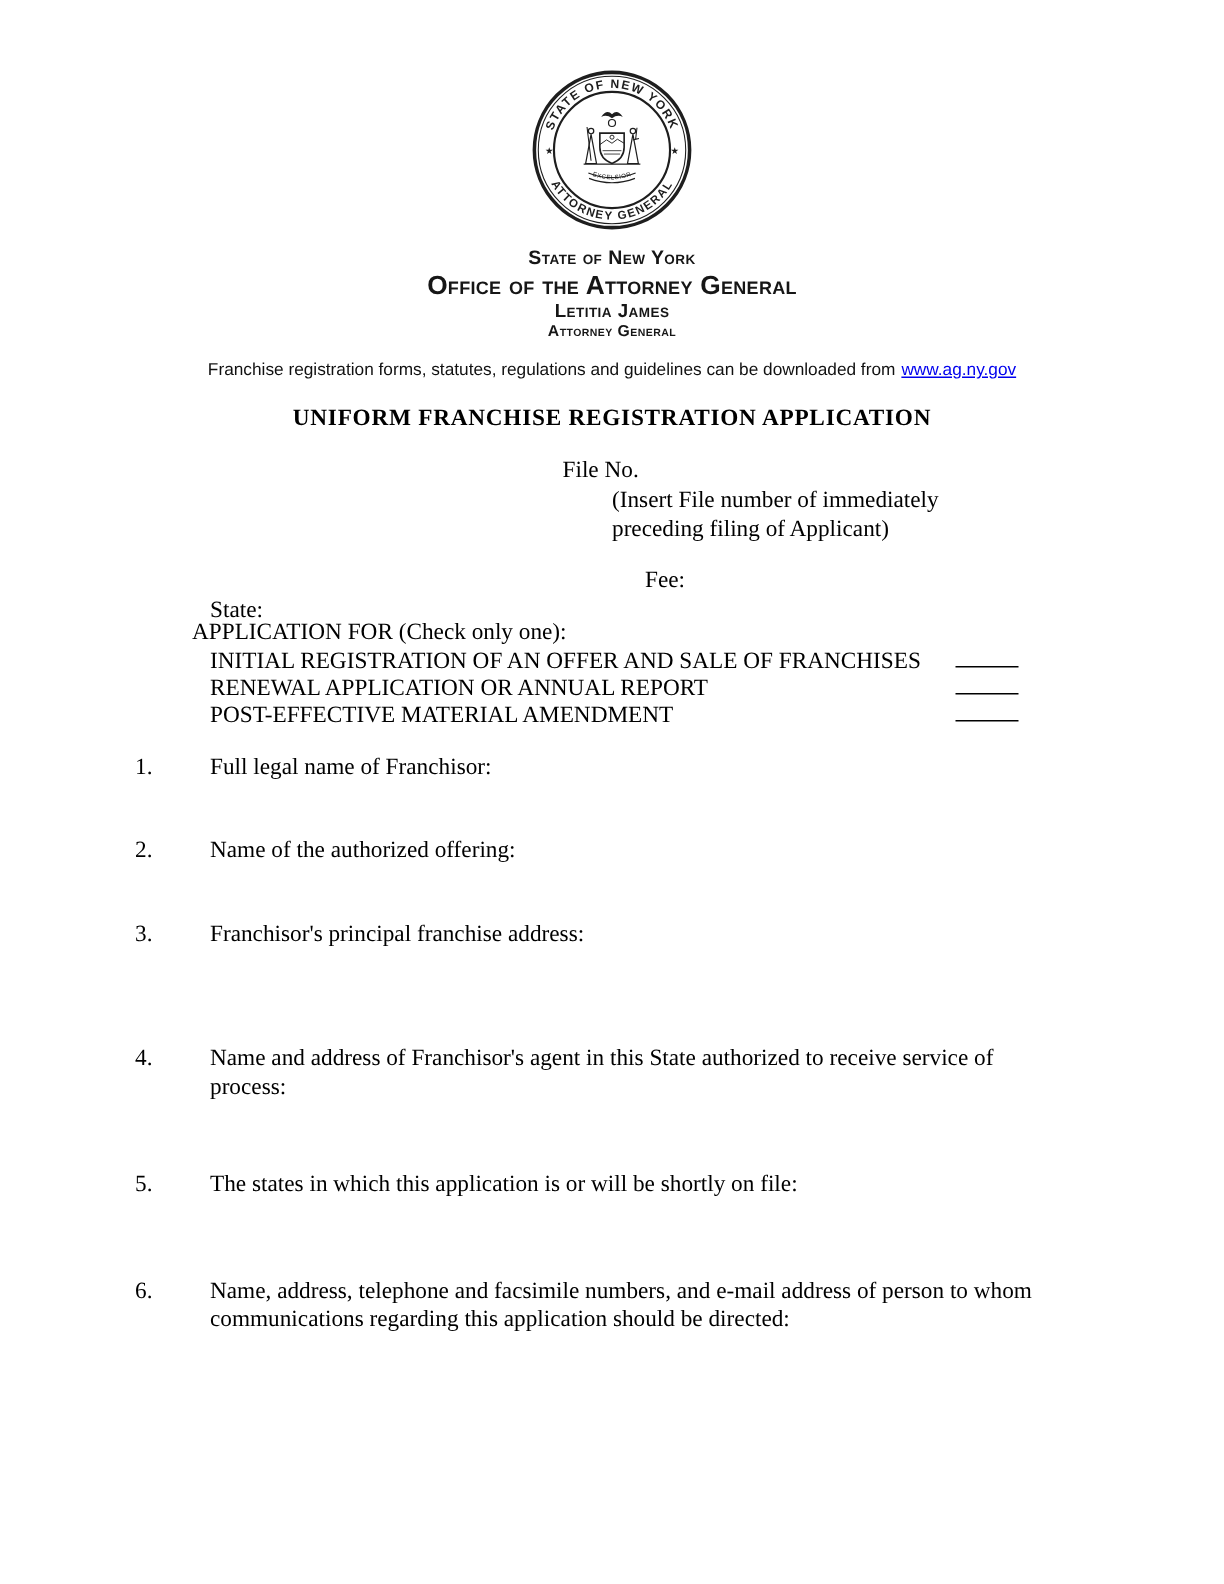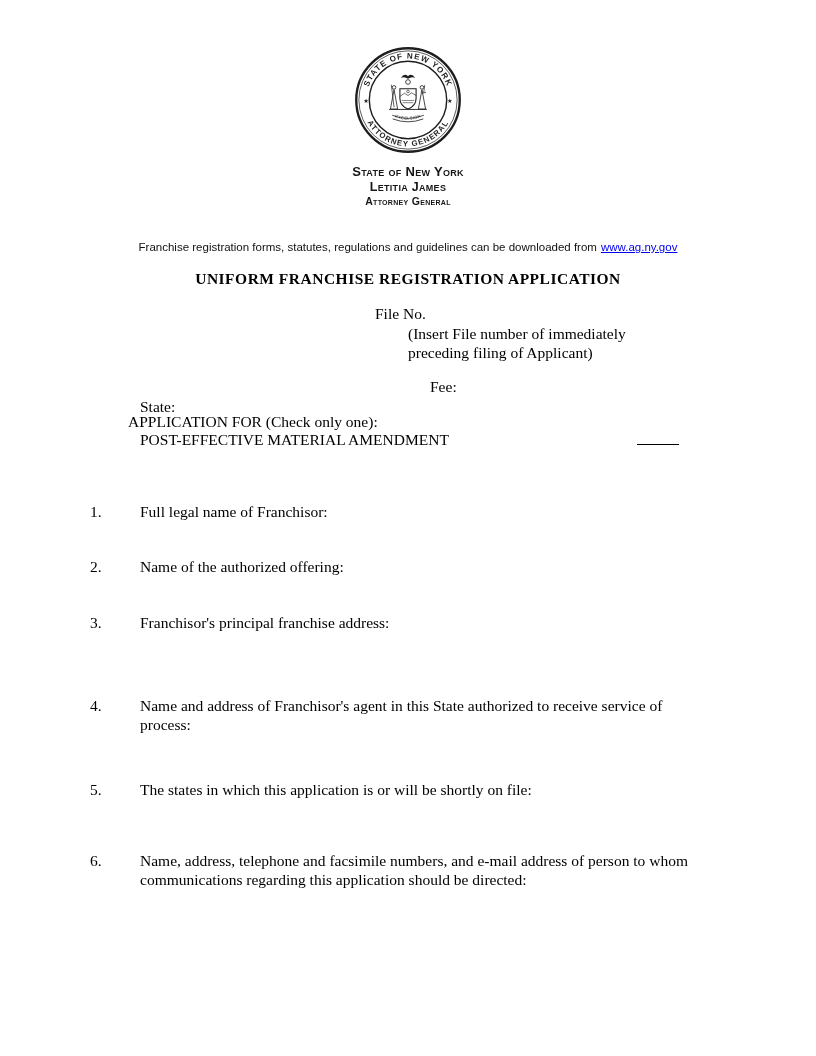--- a/index.html
+++ b/index.html
@@ -119,20 +119,21 @@
         <path d="M 43,81 Q 60,87.5 77,81" stroke-width="0.9"></path>
       </g>
       <text font-size="4.6" letter-spacing="0.4" fill="#1e1e1e" font-family="Liberation Sans, sans-serif">
         <textPath href="#bannerPath" startOffset="50%" text-anchor="middle">EXCELSIOR</textPath>
       </text>
     </svg>
   </div>
 
   <div class="letterhead">
     <div class="h-state">State of New York</div>
+    <div class="h-office">Office of the Attorney General</div>
     <div class="h-name">Letitia James</div>
     <div class="h-title">Attorney General</div>
   </div>
 
   <div class="download-line">
     <span>Franchise registration forms, statutes, regulations and guidelines can be downloaded from</span><a>www.ag.ny.gov</a>
   </div>
 
   <div class="doc-title">UNIFORM FRANCHISE REGISTRATION APPLICATION</div>
 
@@ -141,20 +142,28 @@
     <div>(Insert File number of immediately</div>
     <div>preceding filing of Applicant)</div>
   </div>
 
   <div class="state-label">State:</div>
   <div class="fee-label">Fee:</div>
 
   <div class="check-instruction">APPLICATION FOR (Check only one):</div>
 
   <div class="options">
+    <div class="option-row">
+      <span>INITIAL REGISTRATION OF AN OFFER AND SALE OF FRANCHISES</span>
+      <span class="blank"></span>
+    </div>
+    <div class="option-row">
+      <span>RENEWAL APPLICATION OR ANNUAL REPORT</span>
+      <span class="blank"></span>
+    </div>
     <div class="option-row">
       <span>POST-EFFECTIVE MATERIAL AMENDMENT</span>
       <span class="blank"></span>
     </div>
   </div>
 
   <div class="item item-1">
     <span class="num">1.</span>
     <span class="text">Full legal name of Franchisor:</span>
   </div>

